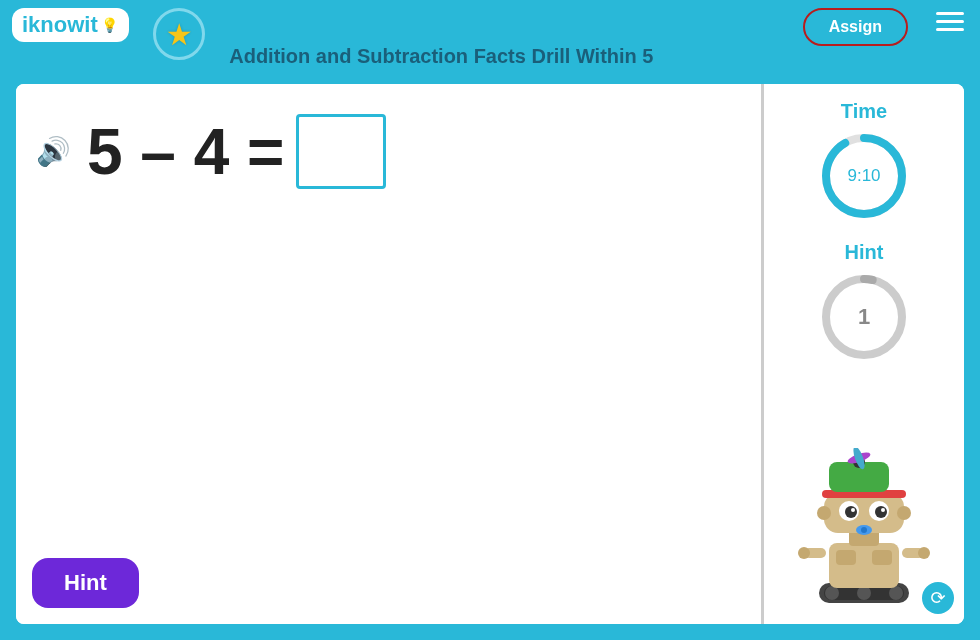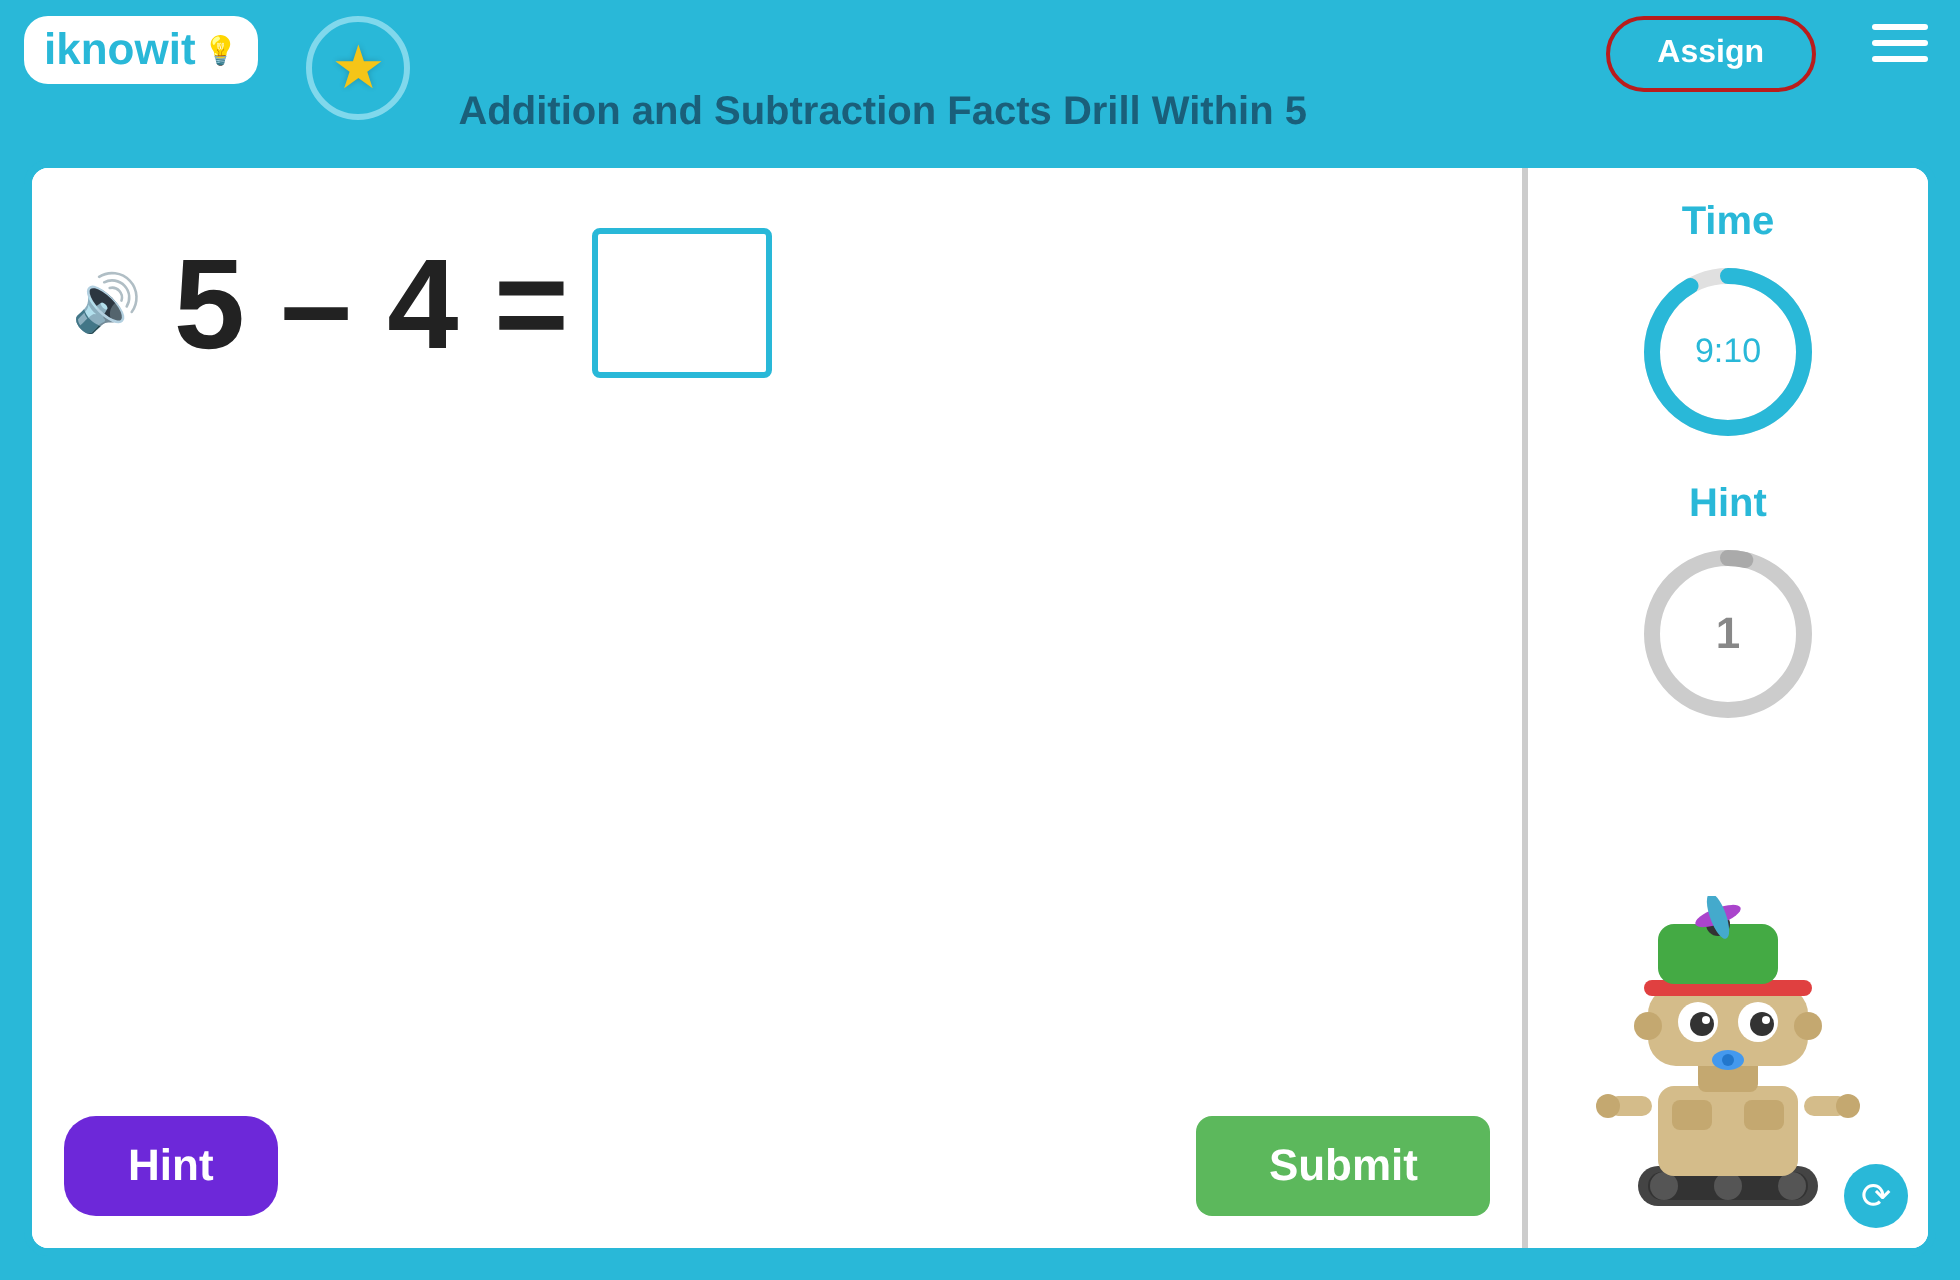--- a/index.html
+++ b/index.html
@@ -308,21 +308,20 @@
       <div class="question-area">
         <span class="sound-icon">🔊</span>
         <div class="math-expression">
           <span>5 – 4 =</span>
           <div class="answer-box"></div>
         </div>
       </div>
 
       <div class="bottom-buttons">
         <button class="hint-btn">Hint</button>
-        <button class="submit-btn">Submit</button>
       </div>
     </div>
 
     <div class="right-panel">
 
       <span class="stat-label">Time</span>
 
       <div class="timer-container">
         <svg class="timer-svg" width="90" height="90" viewBox="0 0 90 90">
           <circle cx="45" cy="45" r="38" fill="none" stroke="#e0e0e0" stroke-width="8"></circle>

